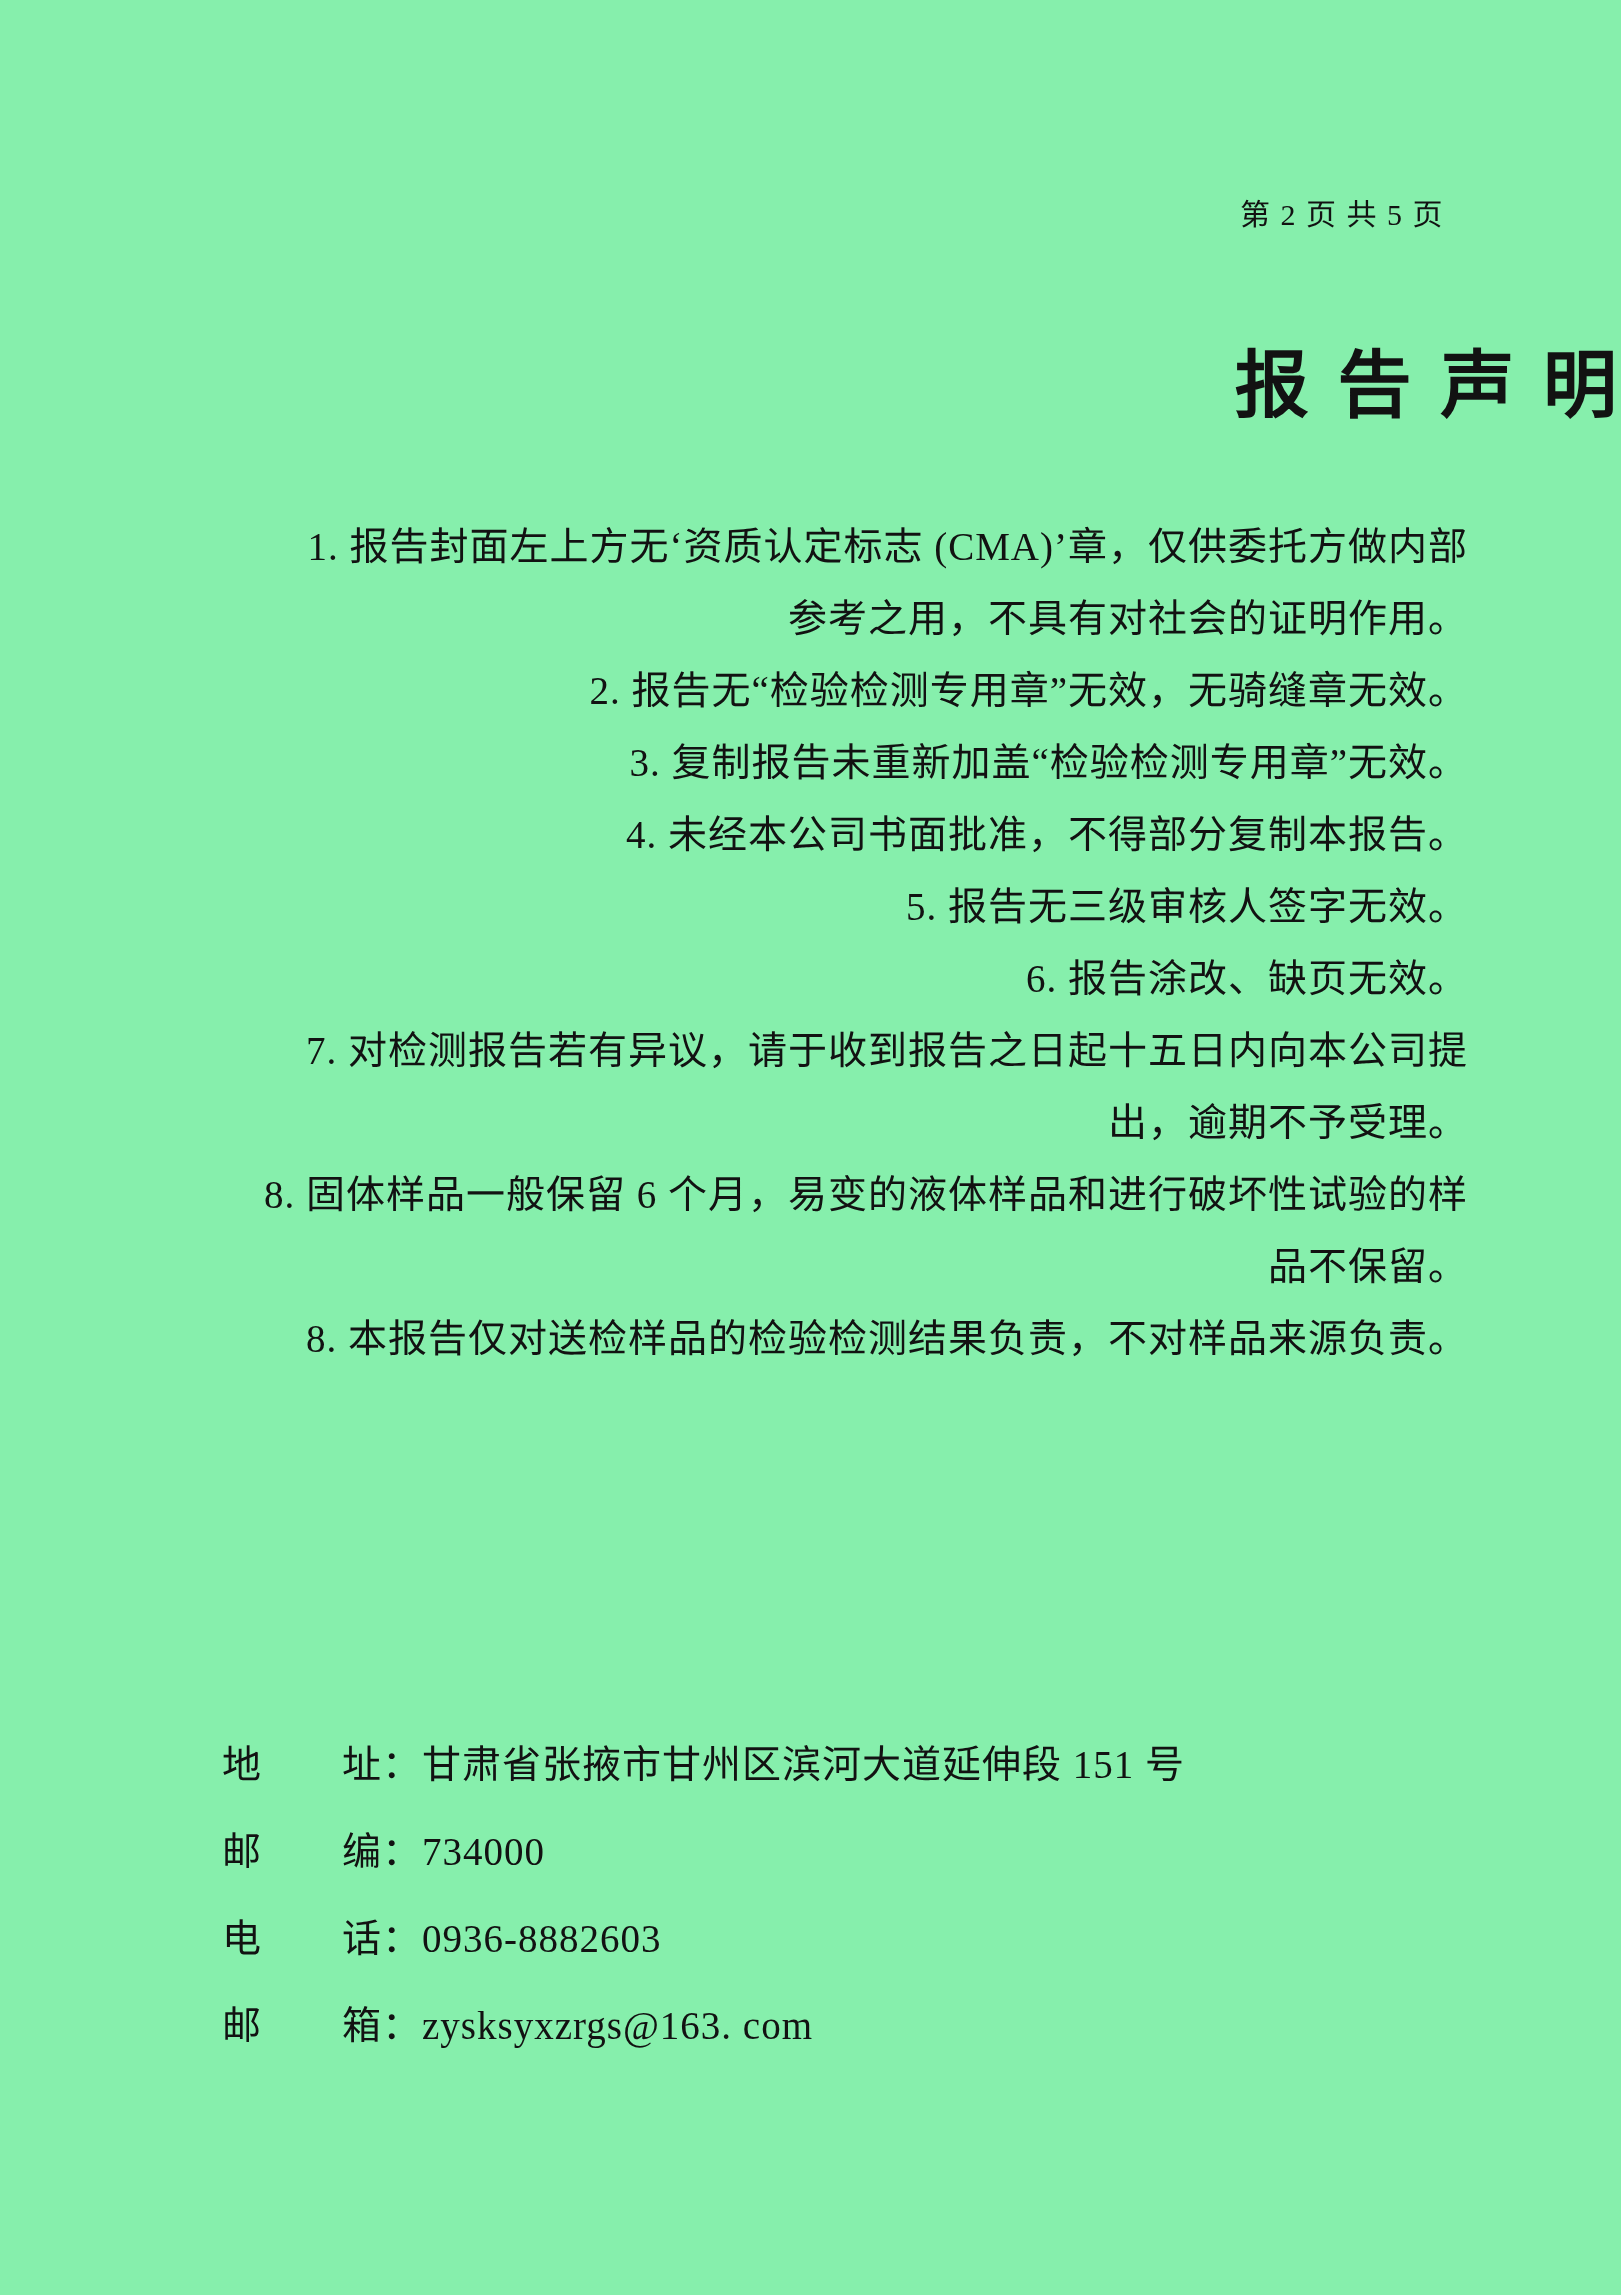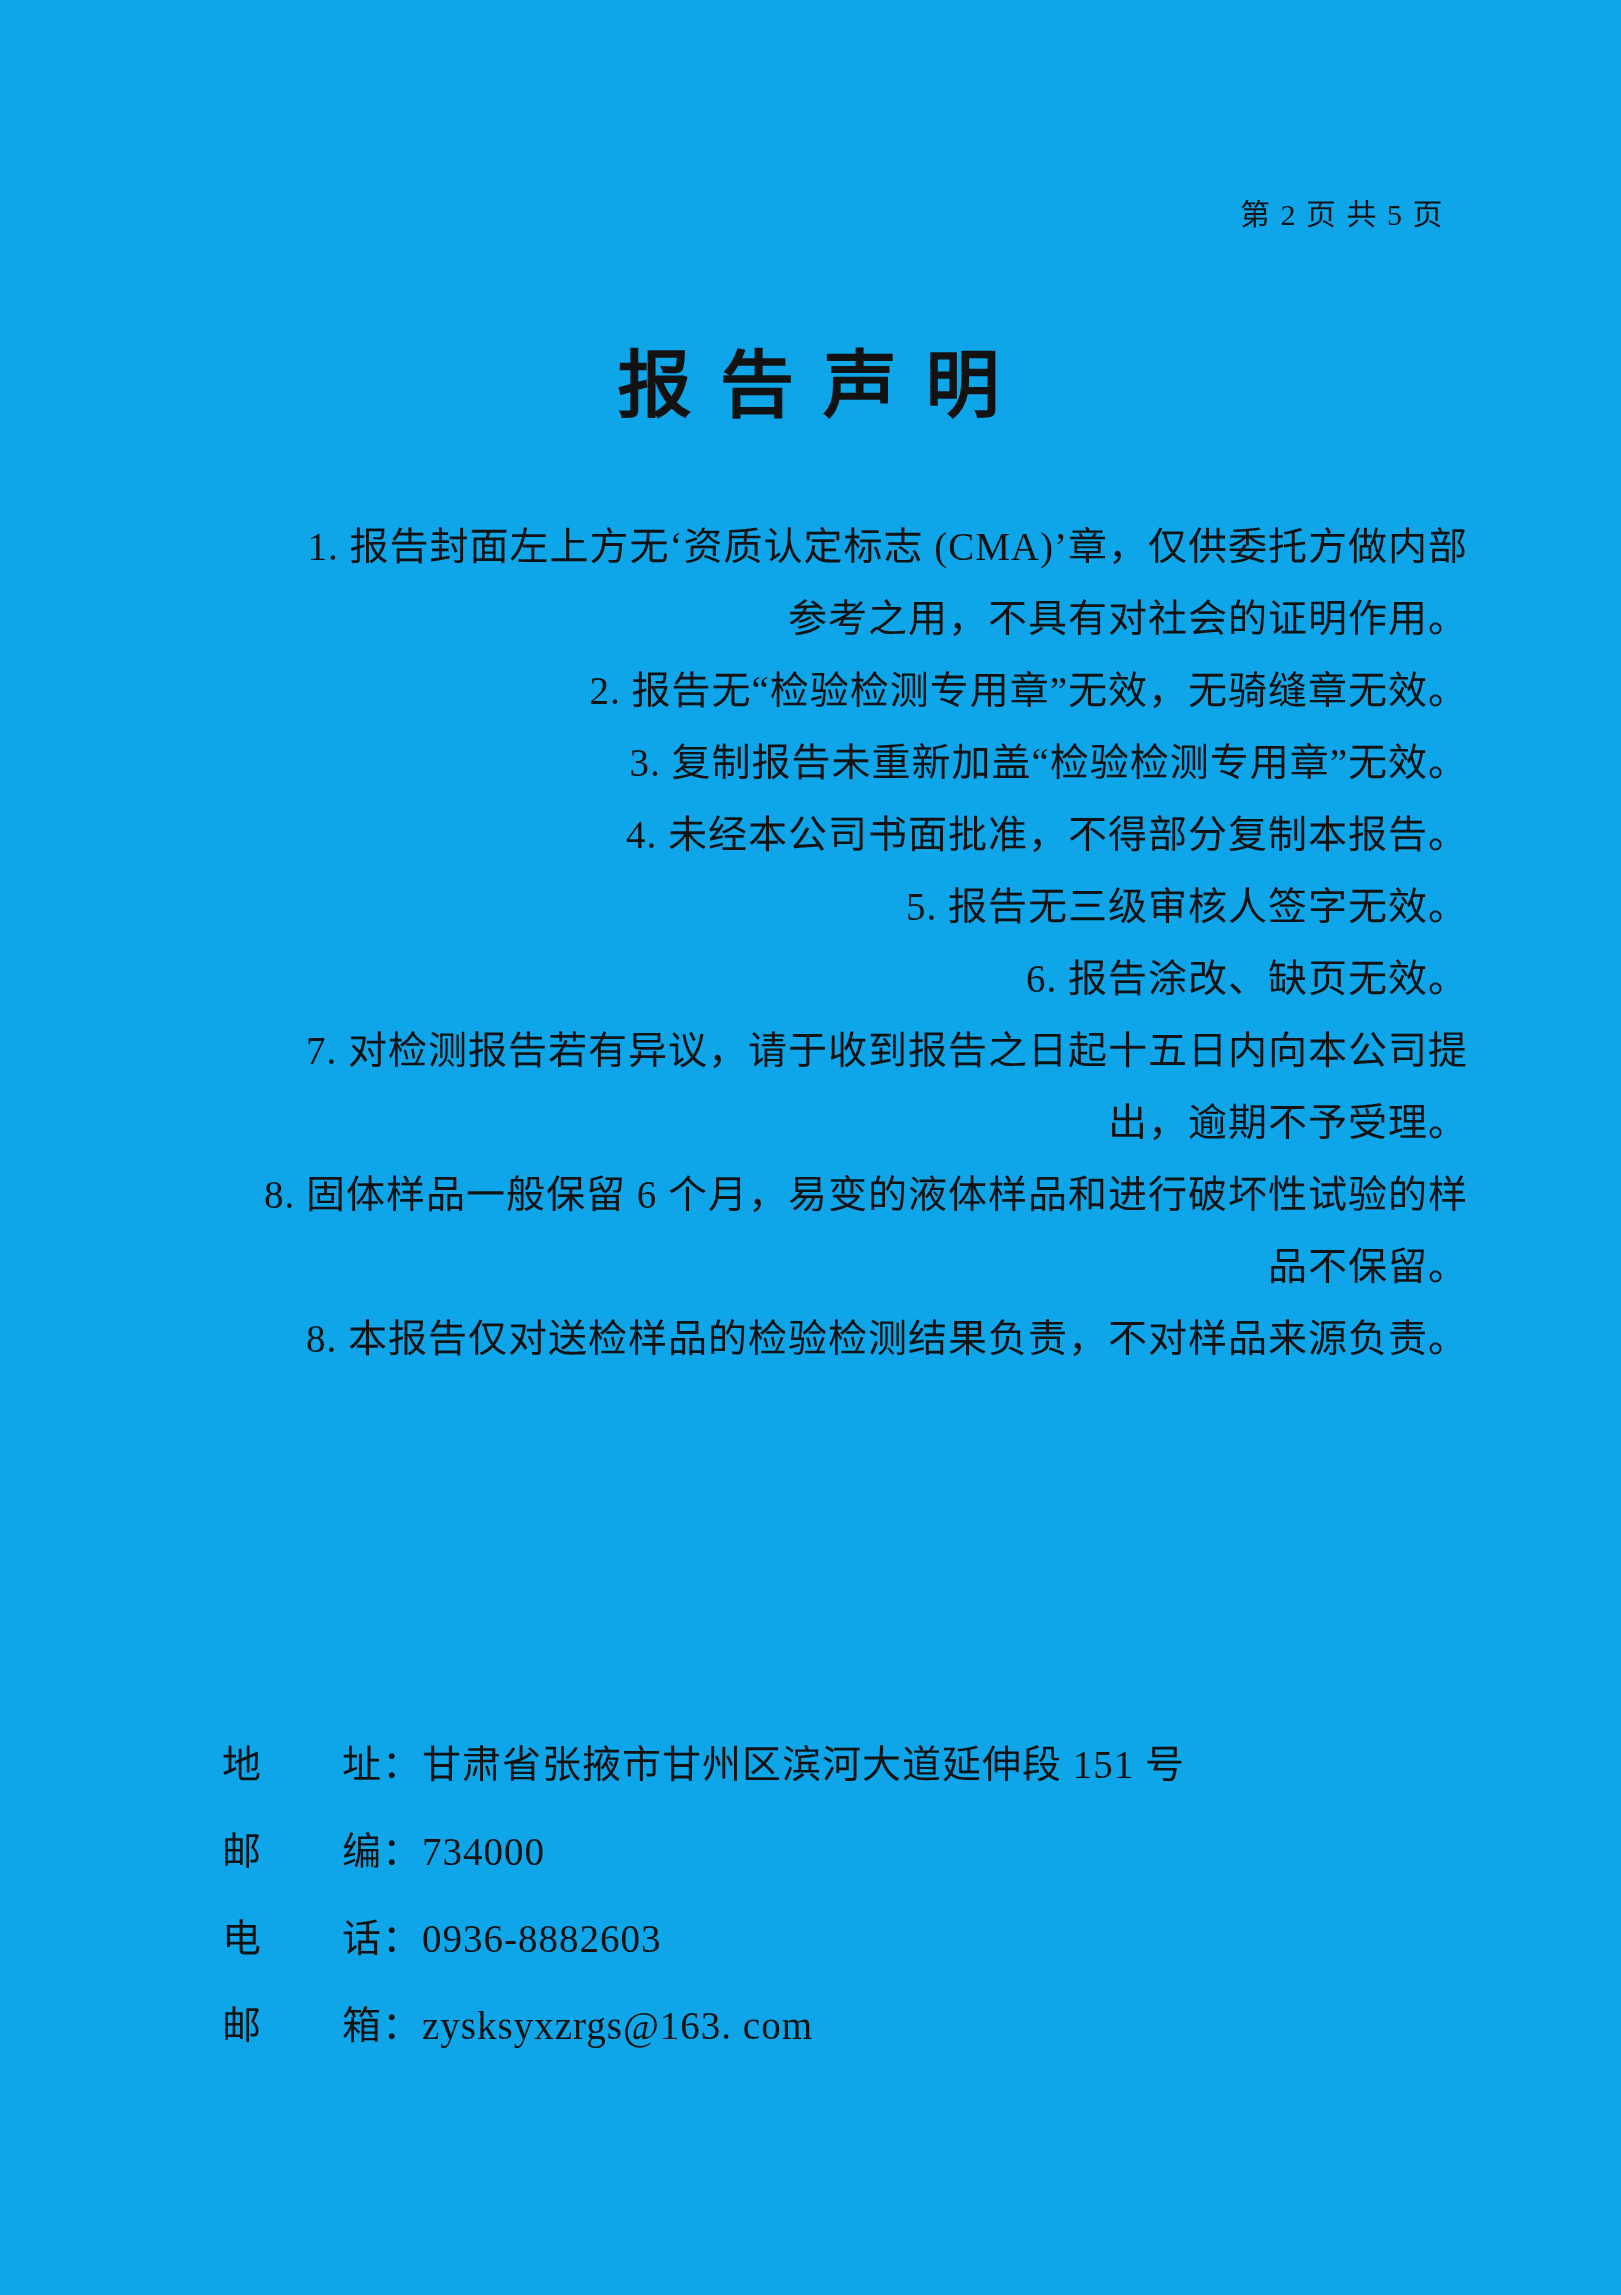--- a/index.html
+++ b/index.html
@@ -4,40 +4,40 @@
 <style>
   html, body {
     margin: 0;
     padding: 0;
     background: #ffffff;
   }
   .page {
     position: relative;
     width: 1622px;
     height: 2295px;
-    background: #0ea5e9;
+    background: #86efac;
     color: #121212;
     font-family: "Liberation Serif", "DejaVu Serif", serif;
     overflow: hidden;
   }
   .page-indicator {
     position: absolute;
     top: 190px;
     right: 178px;
     font-size: 30px;
     letter-spacing: 1.5px;
     white-space: nowrap;
   }
   .title {
     position: absolute;
     top: 325px;
     left: 0;
     width: 100%;
     margin: 0;
-    text-align: center;
+    text-align: right;
     font-size: 74px;
     font-weight: 700;
     letter-spacing: 5.1px;
     white-space: nowrap;
   }
   .statements {
     position: absolute;
     top: 511px;
     left: 153px;
     width: 1315px;

